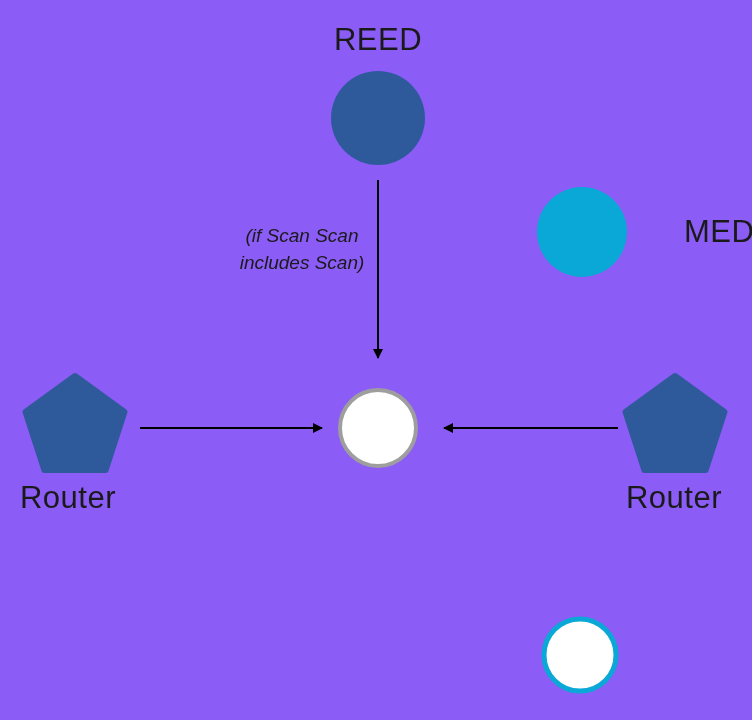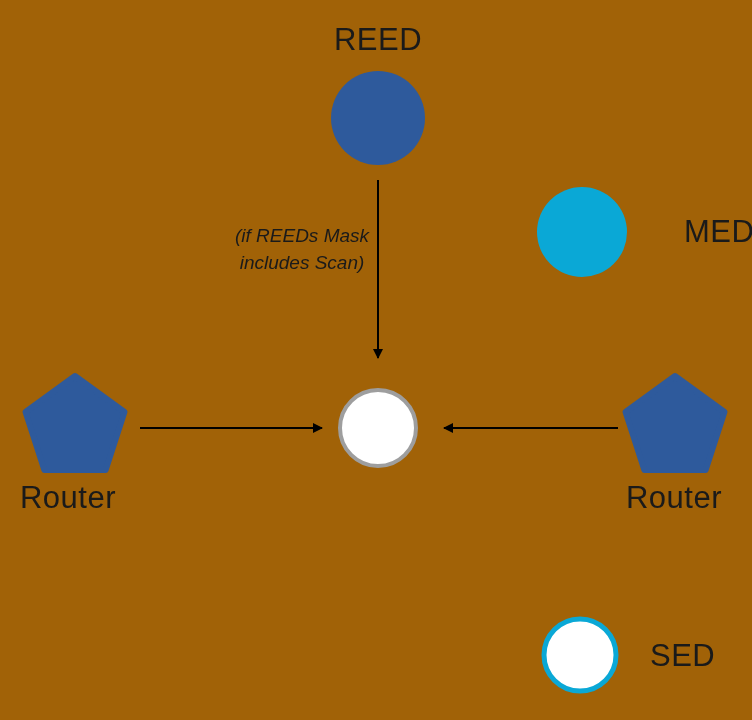--- a/index.html
+++ b/index.html
@@ -5,21 +5,21 @@
   html, body {
     margin: 0;
     padding: 0;
     background: #ffffff;
     font-family: "Liberation Sans", sans-serif;
   }
   .canvas {
     position: relative;
     width: 752px;
     height: 720px;
-    background: #a16207;
+    background: #8b5cf6;
     overflow: hidden;
   }
   .shapes {
     position: absolute;
     left: 0;
     top: 0;
   }
   .node-label {
     position: absolute;
     color: #1a1a1a;
@@ -73,21 +73,20 @@
   </svg>
 
   <div class="node-label centered" style="left:378px; top:22px;">REED</div>
 
   <div class="node-label" style="left:652px; top:214px;margin-left:32px;">MED</div>
 
   <div class="node-label centered" style="left:68px; top:480px;">Router</div>
 
   <div class="node-label centered" style="left:674px; top:480px;">Router</div>
 
-  <div class="node-label" style="left:650px; top:638px;">SED</div>
 
   <div class="edge-label" style="left:302px; top:222px;">
-    <span>(if REEDs Mask</span><br>
+    <span>(if Scan Scan</span><br>
     <span>includes Scan)</span>
   </div>
 
 
 </div>
 
 </body></html>

